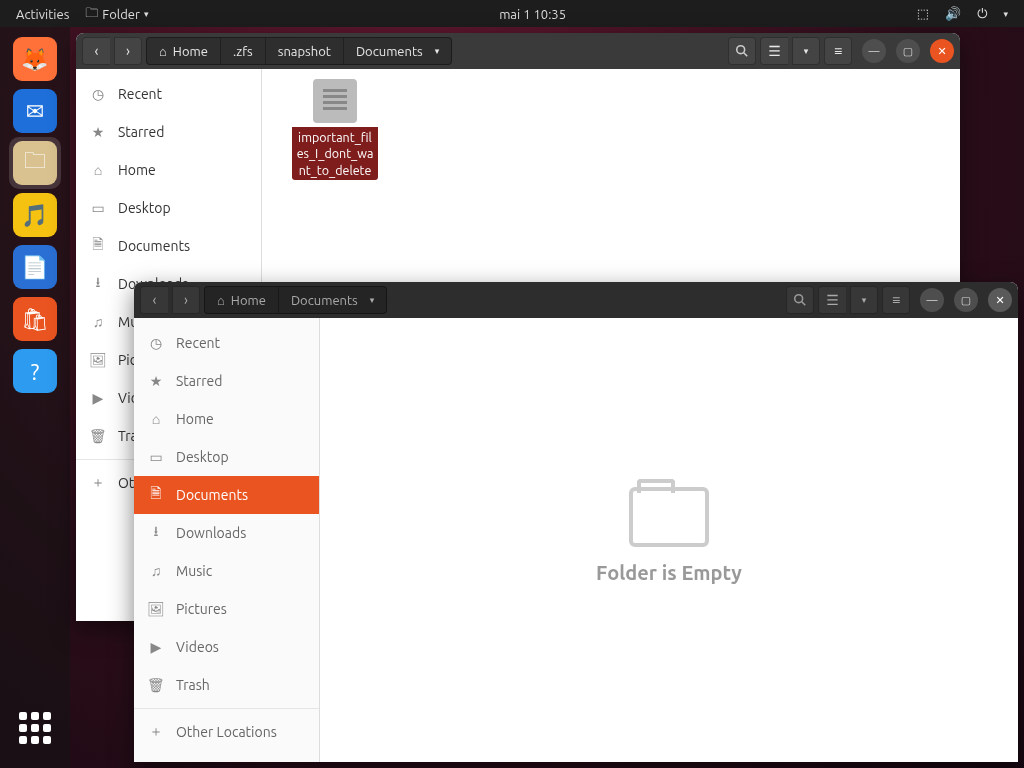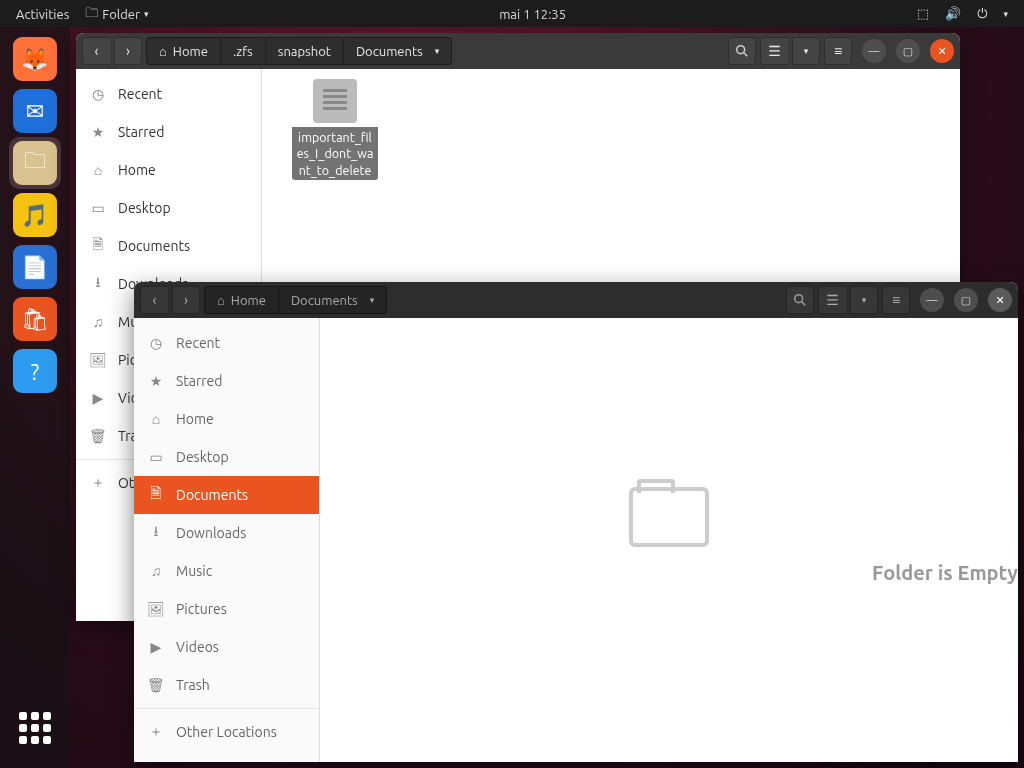--- a/index.html
+++ b/index.html
@@ -43,39 +43,39 @@
   .sidebar .row { height:38px; display:flex; align-items:center; padding:0 14px; gap:12px; color:#333; font-size:14px; }
   .win2 .sidebar .row { color:#666; }
   .sidebar .row.selected { background:#e95420; color:#fff; }
   .sidebar .sep { height:1px; background:#e5e5e5; margin:4px 0; }
   .sidebar .ico { width:16px; display:flex; justify-content:center; color:#888; }
   .sidebar .row.selected .ico { color:#fff; }
   .content { flex:1; background:#fff; position:relative; }
   .file { position:absolute; left:30px; top:10px; width:86px; text-align:center; }
   .file .thumb { width:44px; height:44px; margin:0 auto 4px; background:#bbb; border-radius:4px; position:relative; }
   .file .thumb::before { content:""; position:absolute; left:10px; right:10px; top:10px; height:3px; background:#888; box-shadow:0 6px 0 #888, 0 12px 0 #888, 0 18px 0 #888; }
-  .file .label { background:#737373; color:#fff; padding:2px 3px; border-radius:0 0 3px 3px; font-size:12.5px; line-height:1.3; word-break:break-all; }
-  .empty { position:absolute; left:0; right:0; top:38%; text-align:right; color:#aaa; }
+  .file .label { background:#7f1d1d; color:#fff; padding:2px 3px; border-radius:0 0 3px 3px; font-size:12.5px; line-height:1.3; word-break:break-all; }
+  .empty { position:absolute; left:0; right:0; top:38%; text-align:center; color:#aaa; }
   .empty .foldicon { width:80px; height:60px; margin:0 auto 14px; border:4px solid #ccc; border-radius:6px; position:relative; }
   .empty .foldicon::before { content:""; position:absolute; left:4px; top:-12px; width:30px; height:10px; border:4px solid #ccc; border-bottom:none; border-radius:4px 4px 0 0; }
   .empty .txt { font-size:20px; font-weight:bold; color:#999; }
   svg { display:block; }
 </style>
 </head>
 <body>
 
 <div class="topbar">
   <div class="item">Activities</div>
   <div class="item">
     <span>🗀</span>
     <span>Folder</span>
     <span class="chev-down">▾</span>
   </div>
   <div class="spacer"></div>
-  <div class="item">mai 1  12:35</div>
+  <div class="item">mai 1  10:35</div>
   <div class="spacer"></div>
   <div class="item">⬚</div>
   <div class="item">🔊</div>
   <div class="item">⏻</div>
   <div class="item chev-down">▾</div>
 </div>
 
 <div class="dock">
   <div id="dock-items">
       <div class="app">

